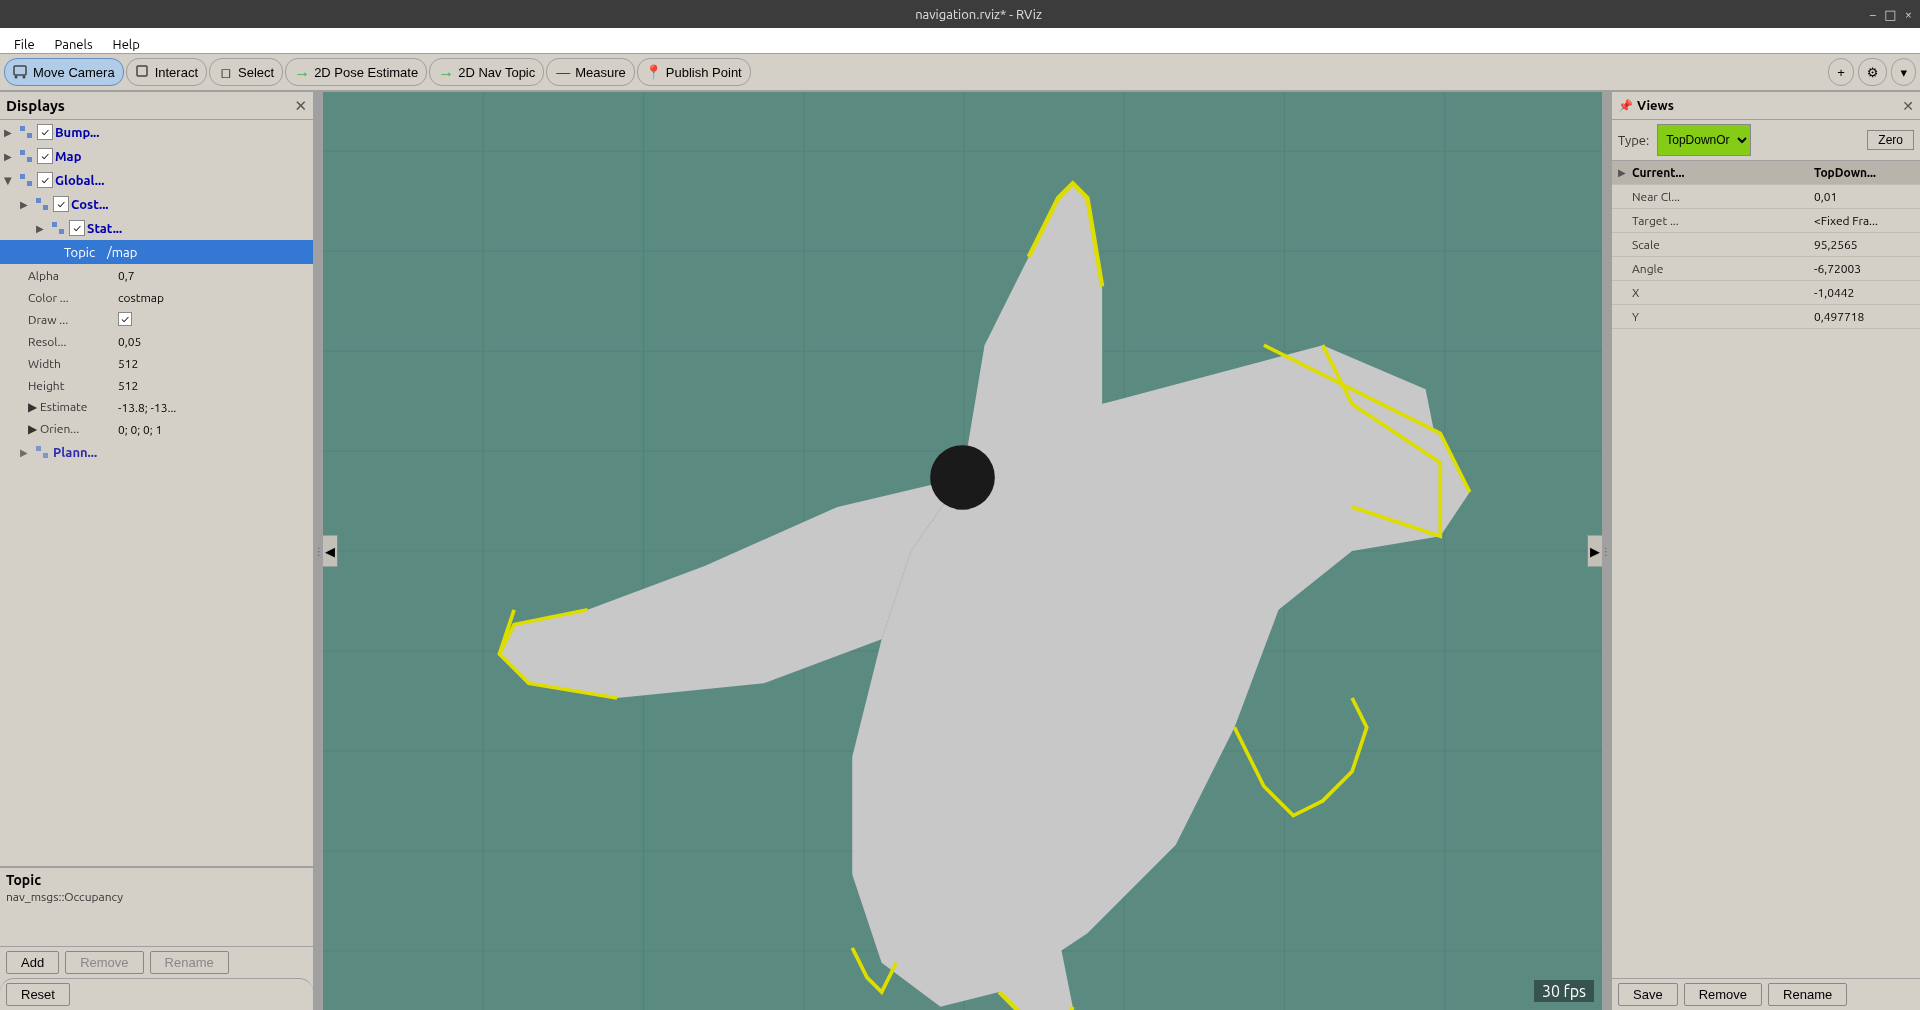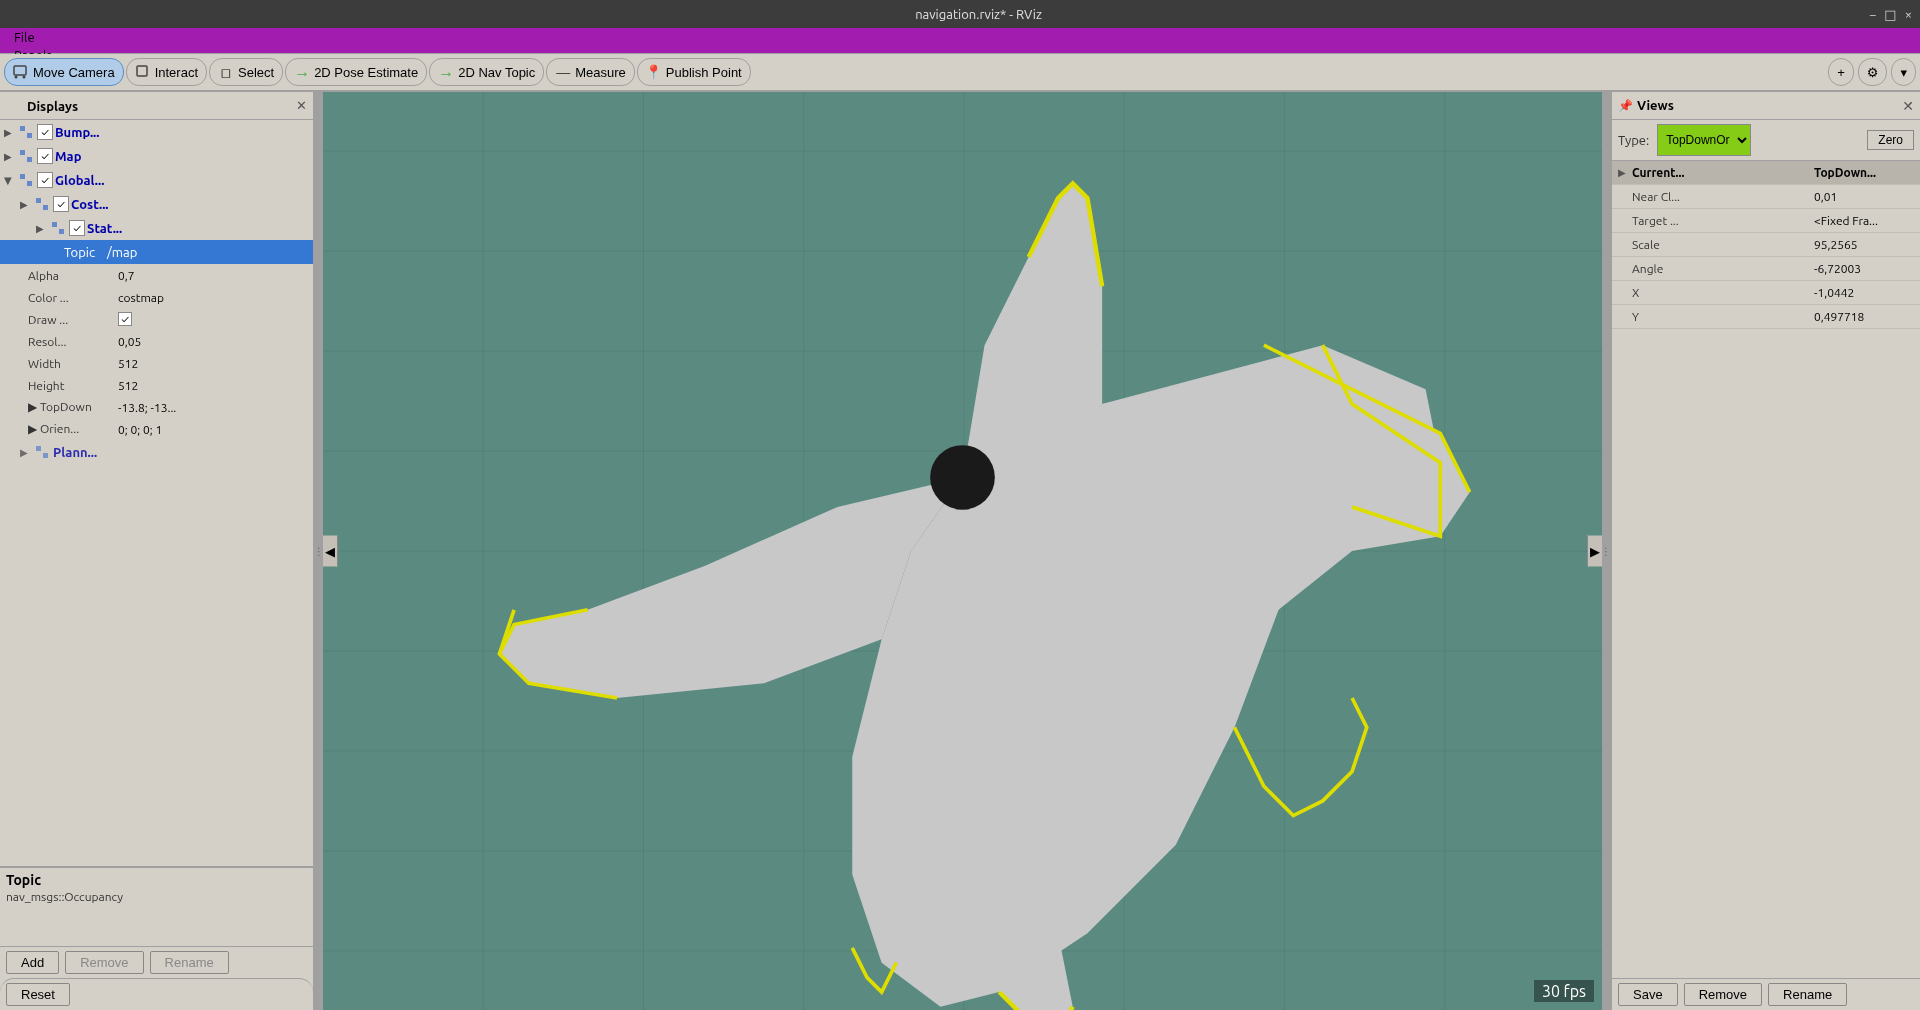--- a/index.html
+++ b/index.html
@@ -27,28 +27,27 @@
       justify-content: space-between;
       padding: 12px 8px;
       flex-shrink: 0;
     }
     #titlebar-title { flex: 1; text-align: center; }
     #titlebar-controls { display: flex; gap: 8px; }
     #titlebar-controls span { cursor: pointer; color: #ccc; }
 
     
     #menubar {
-      background: #a21caf;
+      background: #ffffff;
       border-bottom: 1px solid #a0a0a0;
       height: 26px;
       display: flex;
-      align-items: flex-start;
+      align-items: flex-end;
       padding: 0 4px;
       flex-shrink: 0;
-      flex-direction: column;
     }
     #menubar .menu-item {
       padding: 2px 10px;
       cursor: pointer;
       font-size: 13px;
     }
 
     
     #toolbar {
       background: #d4d0c8;
@@ -106,21 +105,21 @@
 
     #displays-header {
       background: #d4d0c8;
       border-bottom: 1px solid #a0a0a0;
       padding: 4px 6px;
       display: flex;
       align-items: center;
       justify-content: space-between;
       height: 28px;
     }
-    #displays-header span { font-weight: bold; font-size: 13px; margin-left: 21px; }
+    #displays-header span { font-weight: bold; font-size: 15px; }
     #displays-close {
       cursor: pointer;
       font-size: 14px;
       color: #555;
     }
 
     #displays-list {
       flex: 1;
       overflow-y: auto;
       overflow-x: hidden;
@@ -501,21 +500,21 @@
       </div>
       <div class="display-prop">
         <span class="prop-name">Width</span>
         <span class="prop-value">512</span>
       </div>
       <div class="display-prop">
         <span class="prop-name">Height</span>
         <span class="prop-value">512</span>
       </div>
       <div class="display-prop">
-        <span class="prop-name">▶ TopDown</span>
+        <span class="prop-name">▶ Estimate</span>
         <span class="prop-value">-13.8; -13...</span>
       </div>
       <div class="display-prop">
         <span class="prop-name">▶ Orien...</span>
         <span class="prop-value">0; 0; 0; 1</span>
       </div>
 
       <div class="display-item" style="padding-left: 20px; opacity: 0.8;">
         <span class="display-expander">▶</span>
         <span class="display-icon">

